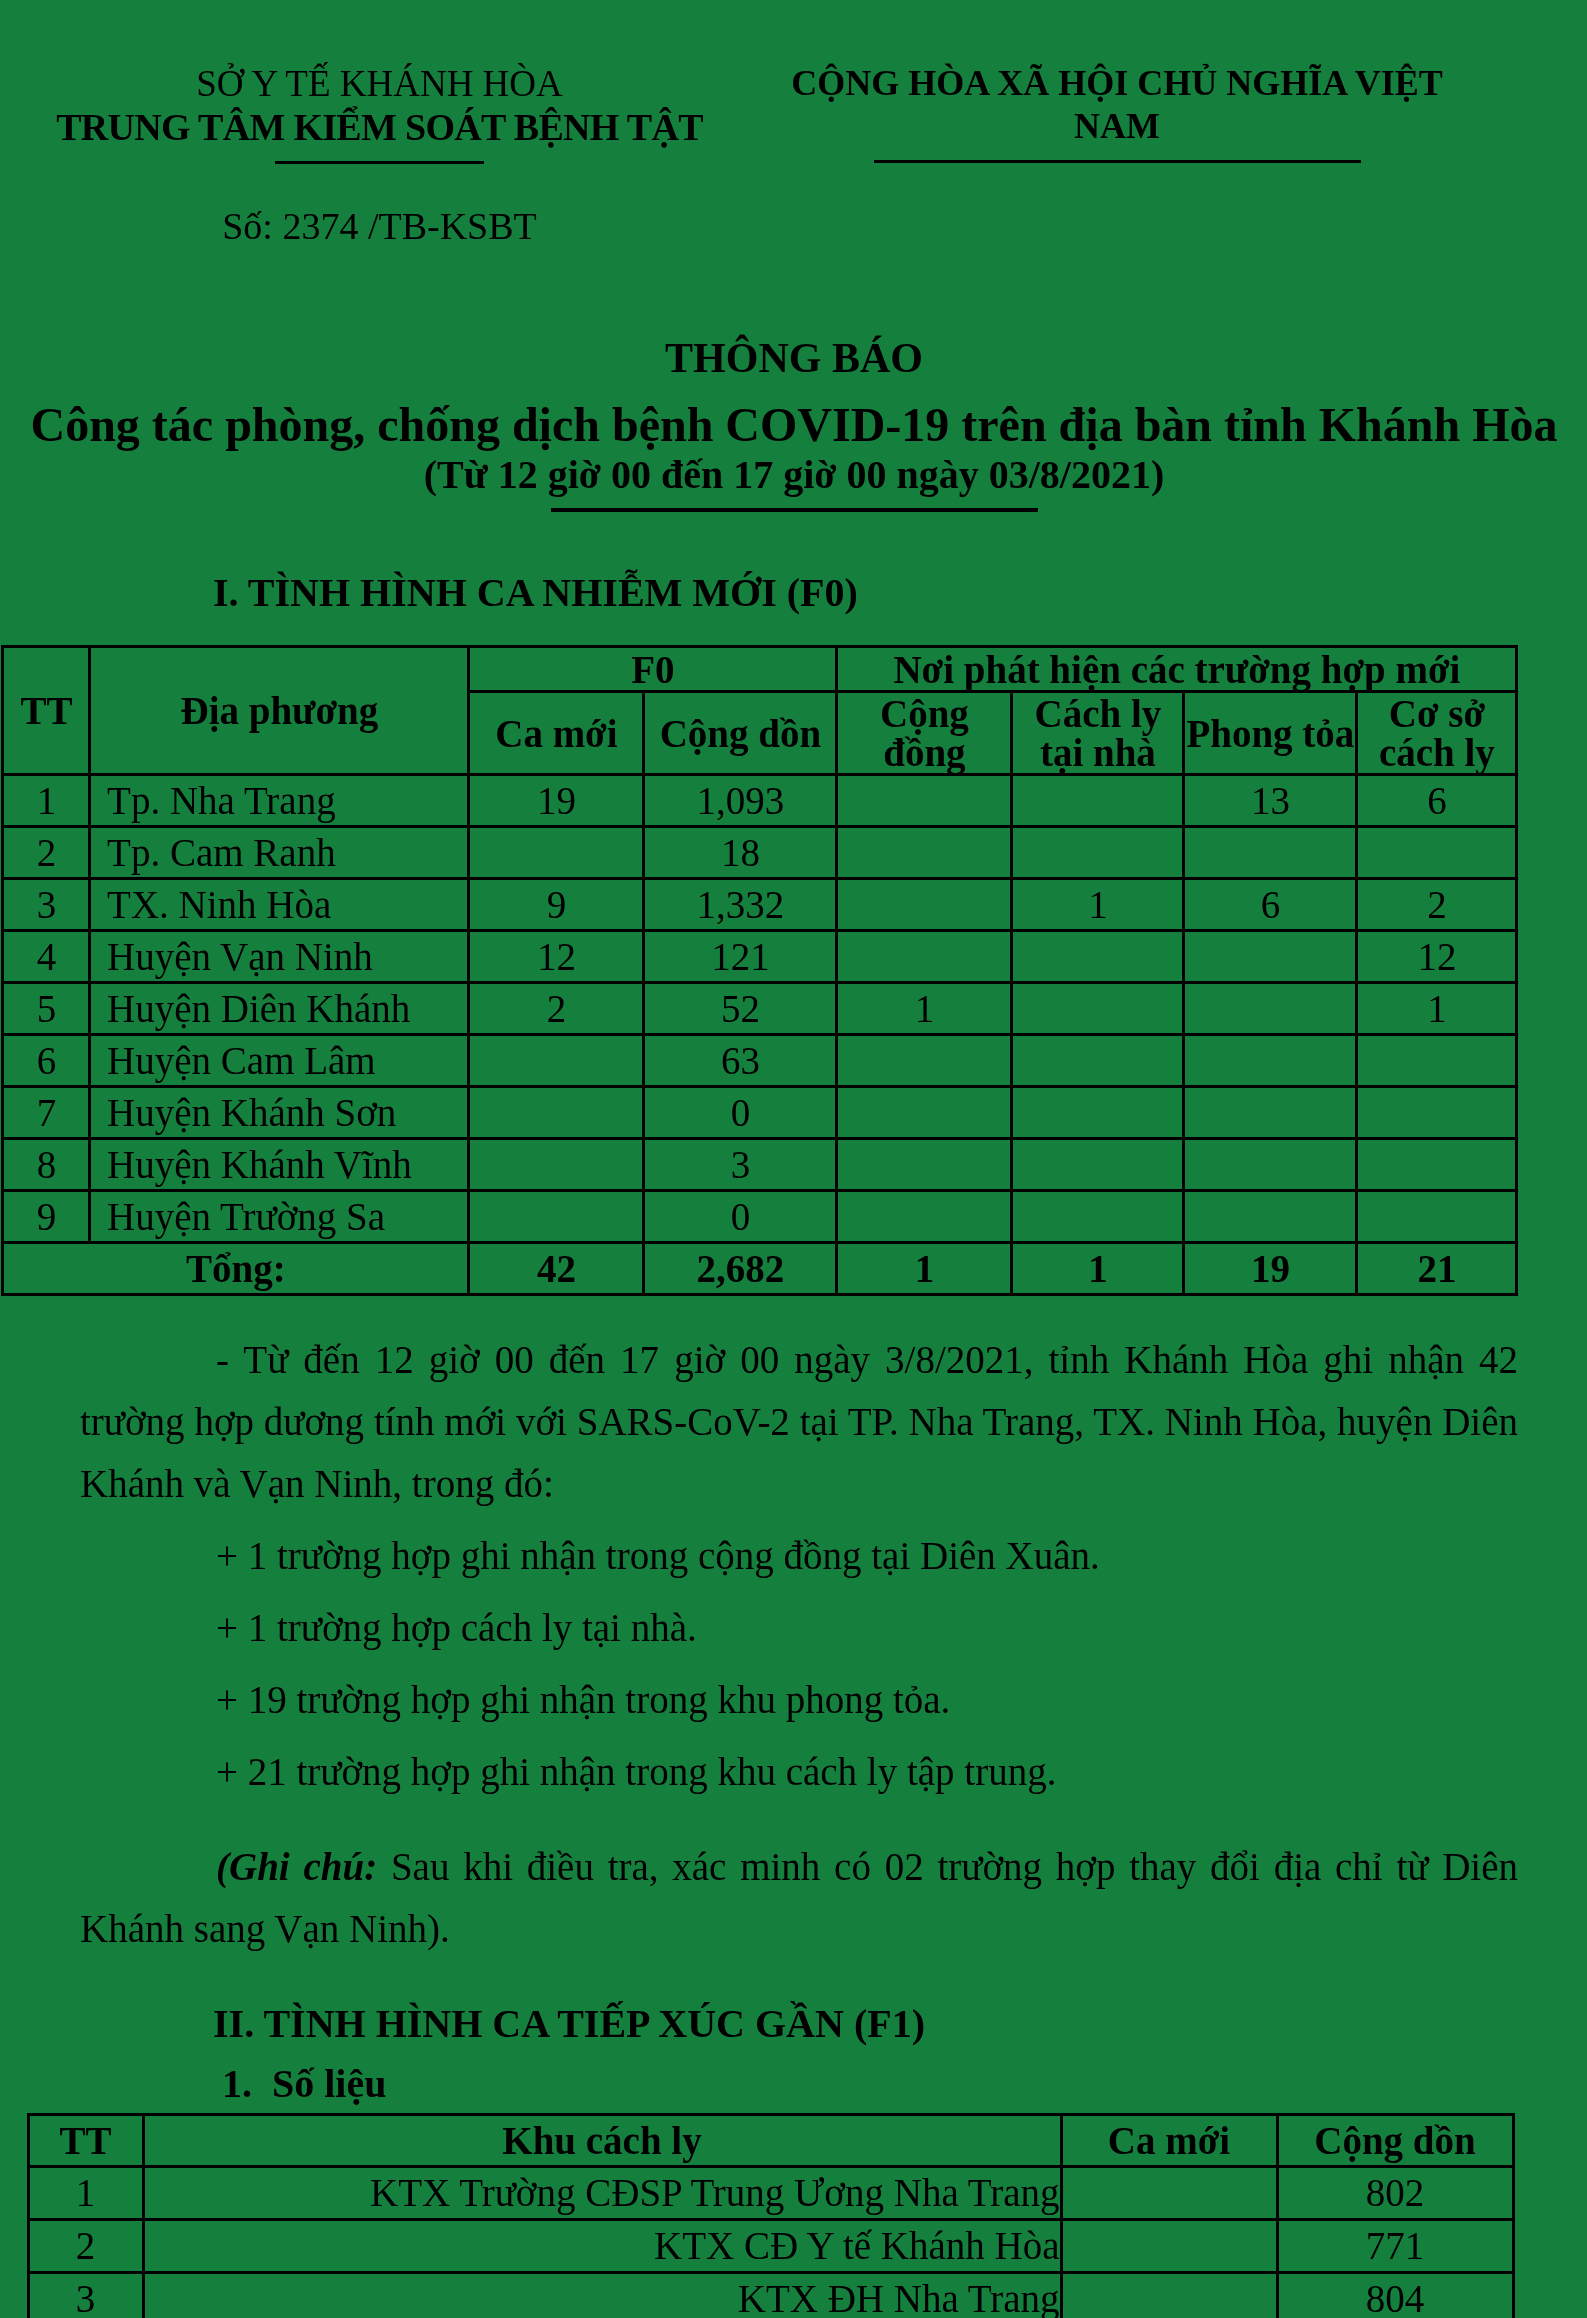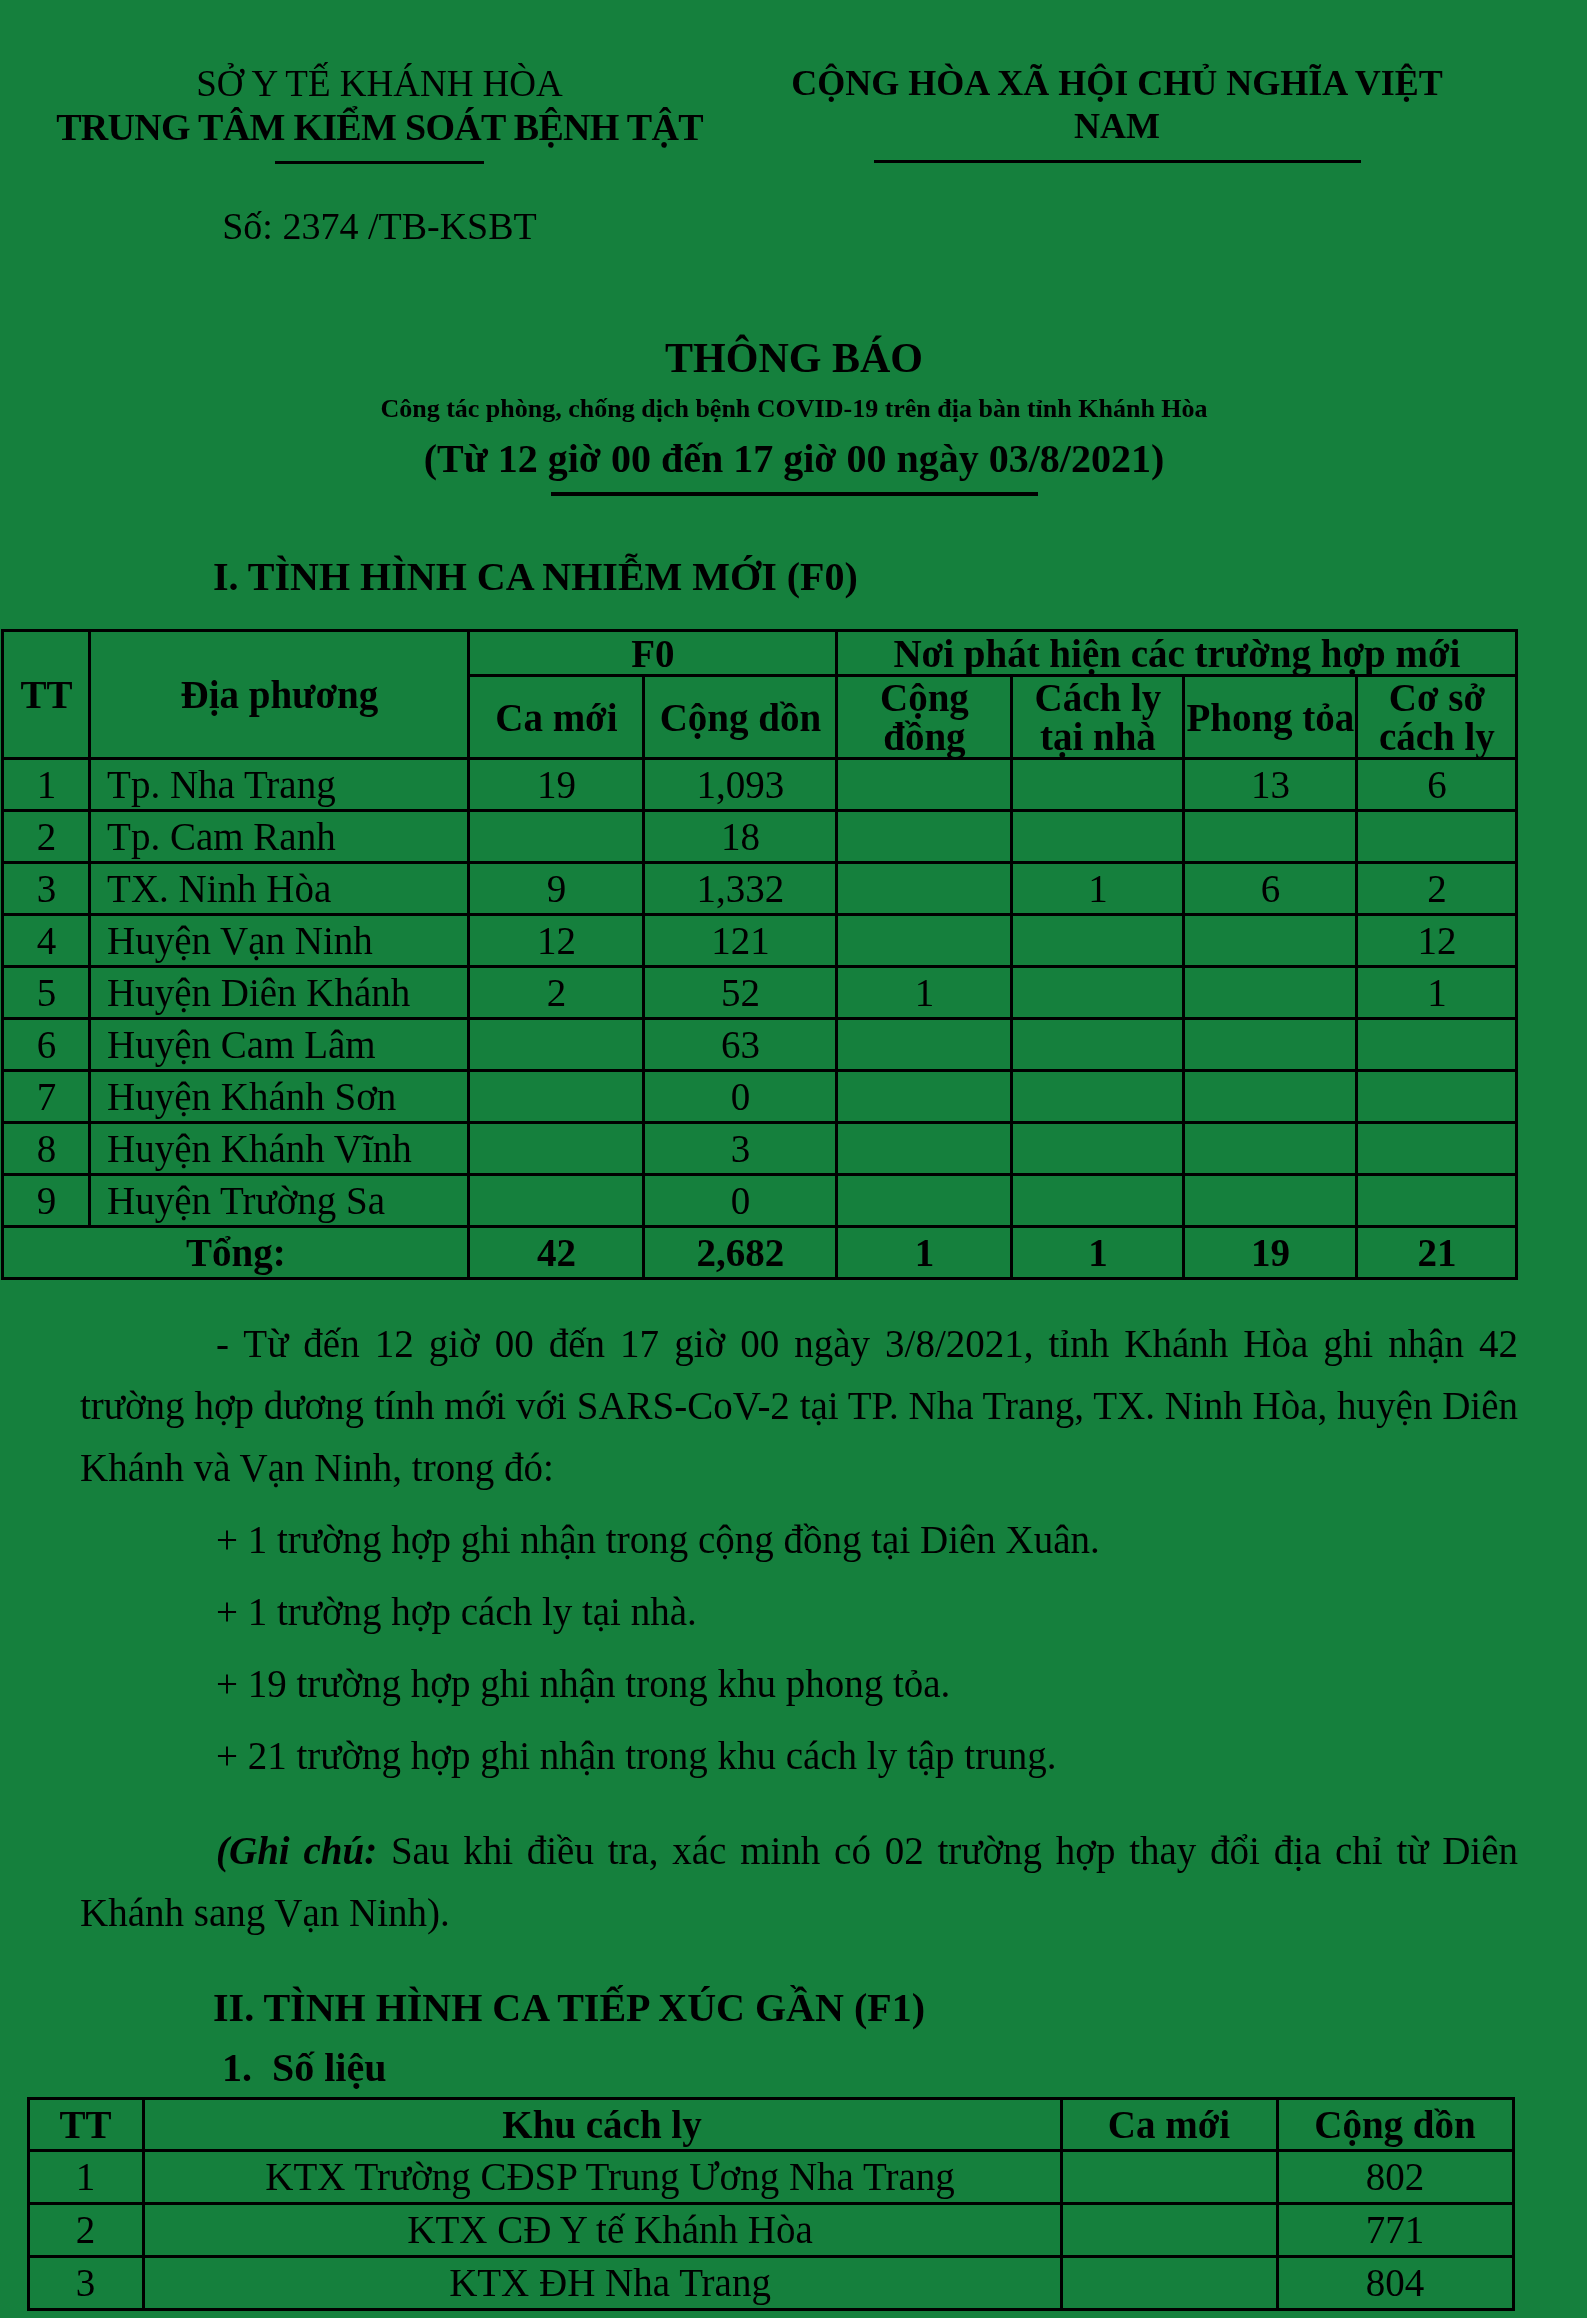--- a/index.html
+++ b/index.html
@@ -19,40 +19,40 @@
   .motto1{font-size:36px;font-weight:bold;line-height:43px;}
   .motto2{font-size:38px;font-weight:bold;line-height:44px;}
   .rule{border-top:3.6px solid #000;margin:11.5px auto 0;}
   .rule-left{width:209px;}
   .rule-right{width:487px;}
   .doc-number{font-size:38px;margin-top:40px;white-space:pre-wrap;}
   .place-date{font-size:38px;font-style:italic;margin-top:40px;white-space:pre-wrap;}
   
   .title-block{text-align:center;margin-top:84px;}
   .title-1{font-size:42px;font-weight:bold;line-height:52px;}
-  .title-2{font-size:26px;font-weight:bold;line-height:50px;}
+  .title-2{font-size:48px;font-weight:bold;line-height:50px;margin-top:16px;}
   .title-3{font-size:40px;font-weight:bold;line-height:50px;}
   .rule-title{width:487px;border-top:4.3px solid #000;margin:8.6px auto 0;}
   
   .sec-heading{font-size:40px;font-weight:bold;margin:57px 68px 29px 213px;}
   .sub-heading{font-size:40px;font-weight:bold;margin:13px 68px 5.7px 222px;white-space:pre-wrap;}
   
   table{border-collapse:collapse;table-layout:fixed;font-size:39px;}
   th,td{border:3.6px solid #000;padding:0;vertical-align:middle;overflow:hidden;}
   .t-f0{margin-left:1.4px;width:1516px;}
   .t-f0 thead th{font-weight:bold;text-align:center;line-height:39px;}
   .t-f0 .h1 th{height:42px;}
   .t-f0 .h2 th{height:80px;}
   .t-f0 tbody td{height:49px;text-align:center;line-height:44px;}
   .t-f0 td.name{text-align:left;padding-left:15.7px;}
   .t-f0 tr.total td{font-weight:bold;height:49px;}
   .t-f1{margin-left:26.5px;width:1484px;}
   .t-f1 thead th{font-weight:bold;text-align:center;height:49px;line-height:43px;}
   .t-f1 tbody td{height:50px;text-align:center;line-height:44px;}
-  .t-f1 td.name{text-align:center;padding-left:16px;}
+  .t-f1 td.name{text-align:right;padding-left:16px;}
   
   .para{
     font-size:39px;line-height:62px;
     margin:33px 70px 0 80px;
     text-align:justify;text-indent:136px;
   }
   .bullet{margin-top:10px;text-align:left;}
   .note-label{font-weight:bold;font-style:italic;}
 </style>
 </head>

